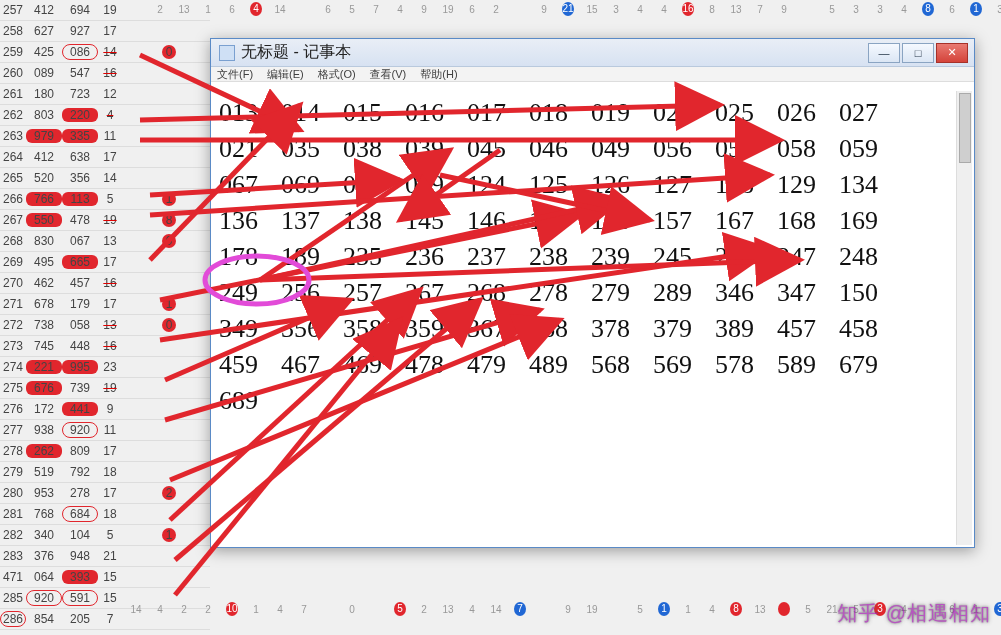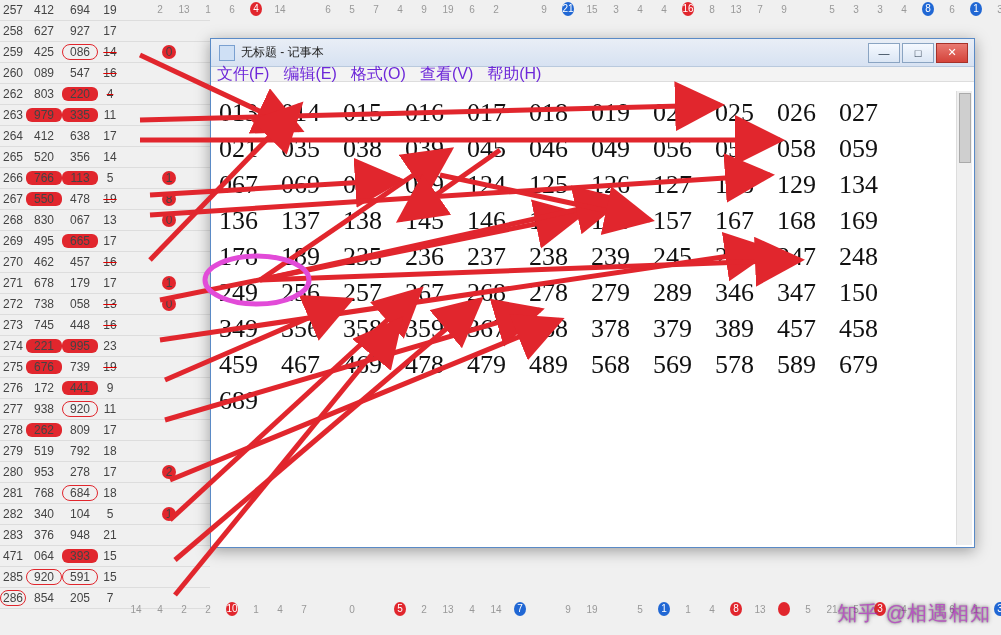--- a/index.html
+++ b/index.html
@@ -39,34 +39,34 @@
     background:#fff; border:1px solid #5a8ac6;
     box-shadow:0 3px 14px rgba(0,0,0,.35);
   }
   .titlebar {
     height:28px;
     background:linear-gradient(#e9eef6,#d7e2f2);
     display:flex; align-items:center; padding:0 6px 0 8px;
     border-bottom:1px solid #b9c9dd;
   }
   .titlebar .ticon { width:16px; height:16px; margin-right:6px; background:#cfe0f5; border:1px solid #7aa0d0; }
-  .title { flex:1; font-size:12px; color:#222; }
+  .title { flex:1; font-size:16px; color:#222; }
   .winbtns { display:flex; gap:2px; }
   .winbtn {
     width:32px; height:20px; border:1px solid #8aa4c2;
     background:linear-gradient(#f5f9ff,#dbe6f4);
     display:flex; align-items:center; justify-content:center;
     font-size:11px; color:#234; cursor:pointer;
   }
   .winbtn.close { background:linear-gradient(#e97a72,#d4433a); color:#fff; border-color:#a63129; }
 
   .menubar {
     height:15px; background:#f3f3f3; border-bottom:1px solid #ddd;
     display:flex; align-items:center; padding:0 6px; gap:14px;
-    font-size:16px; color:#6d28d9;
+    font-size:11px; color:#404040;
   }
   .menubar span { cursor:default; }
 
   .client {
     position:absolute; left:2px; top:52px; right:18px; bottom:2px;
     background:#fff; overflow:hidden; padding:4px 6px;
     font-family:"Times New Roman","SimSun",serif;
     font-size:26px; line-height:36px; color:#111; letter-spacing:0;
   }
   .client .line span { display:inline-block; width:62px; text-align:left; }
@@ -109,20 +109,26 @@
       <span class="c1">425</span>
       <span class="c2 circ">086</span>
       <span class="c3 strike">14</span>
       <span class="dot dot-red" style="margin-left: 40px;">0</span>
     </div>
     <div class="bg-row">
       <span class="c0">260</span>
       <span class="c1">089</span>
       <span class="c2">547</span>
       <span class="c3 strike">16</span>
+    </div>
+    <div class="bg-row">
+      <span class="c0">261</span>
+      <span class="c1">180</span>
+      <span class="c2">723</span>
+      <span class="c3">12</span>
     </div>
     <div class="bg-row">
       <span class="c0">262</span>
       <span class="c1">803</span>
       <span class="c2 pill">220</span>
       <span class="c3 strike">4</span>
     </div>
     <div class="bg-row">
       <span class="c0">263</span>
       <span class="c1 pill">979</span>

